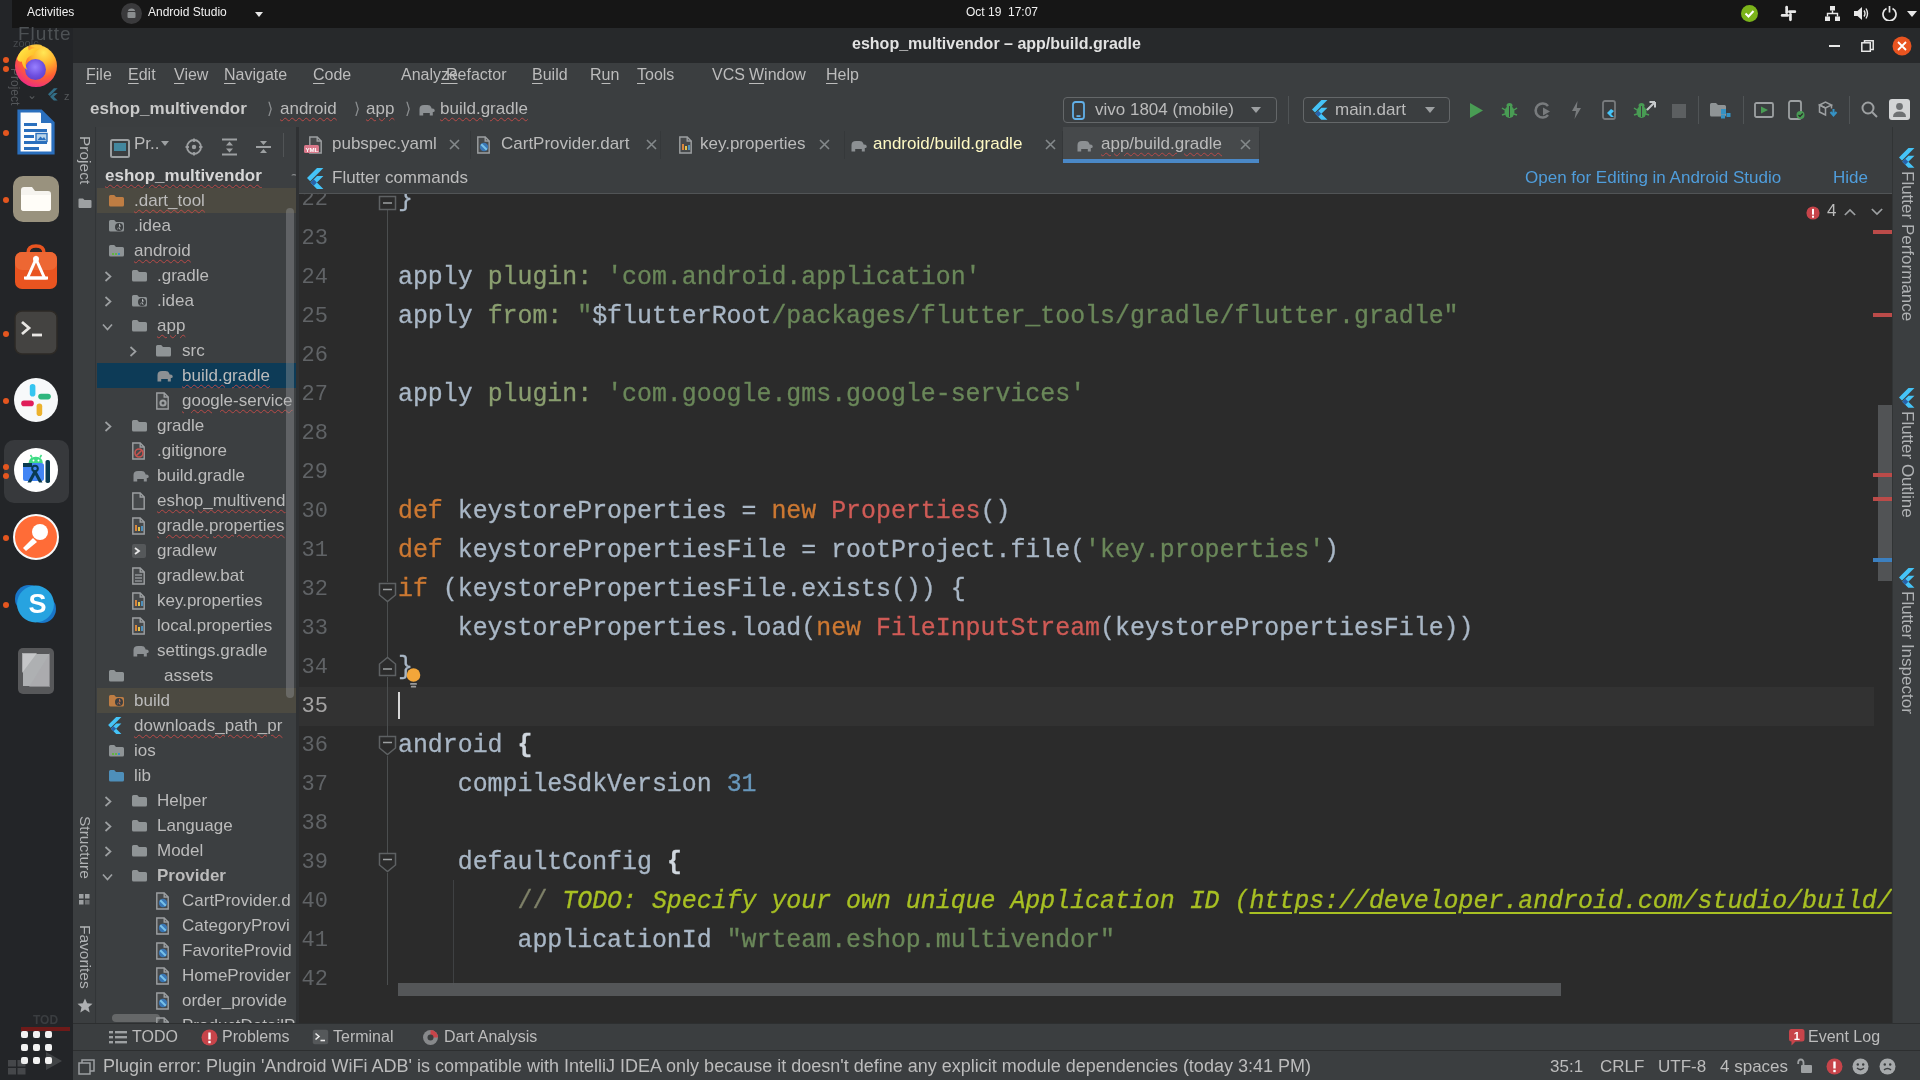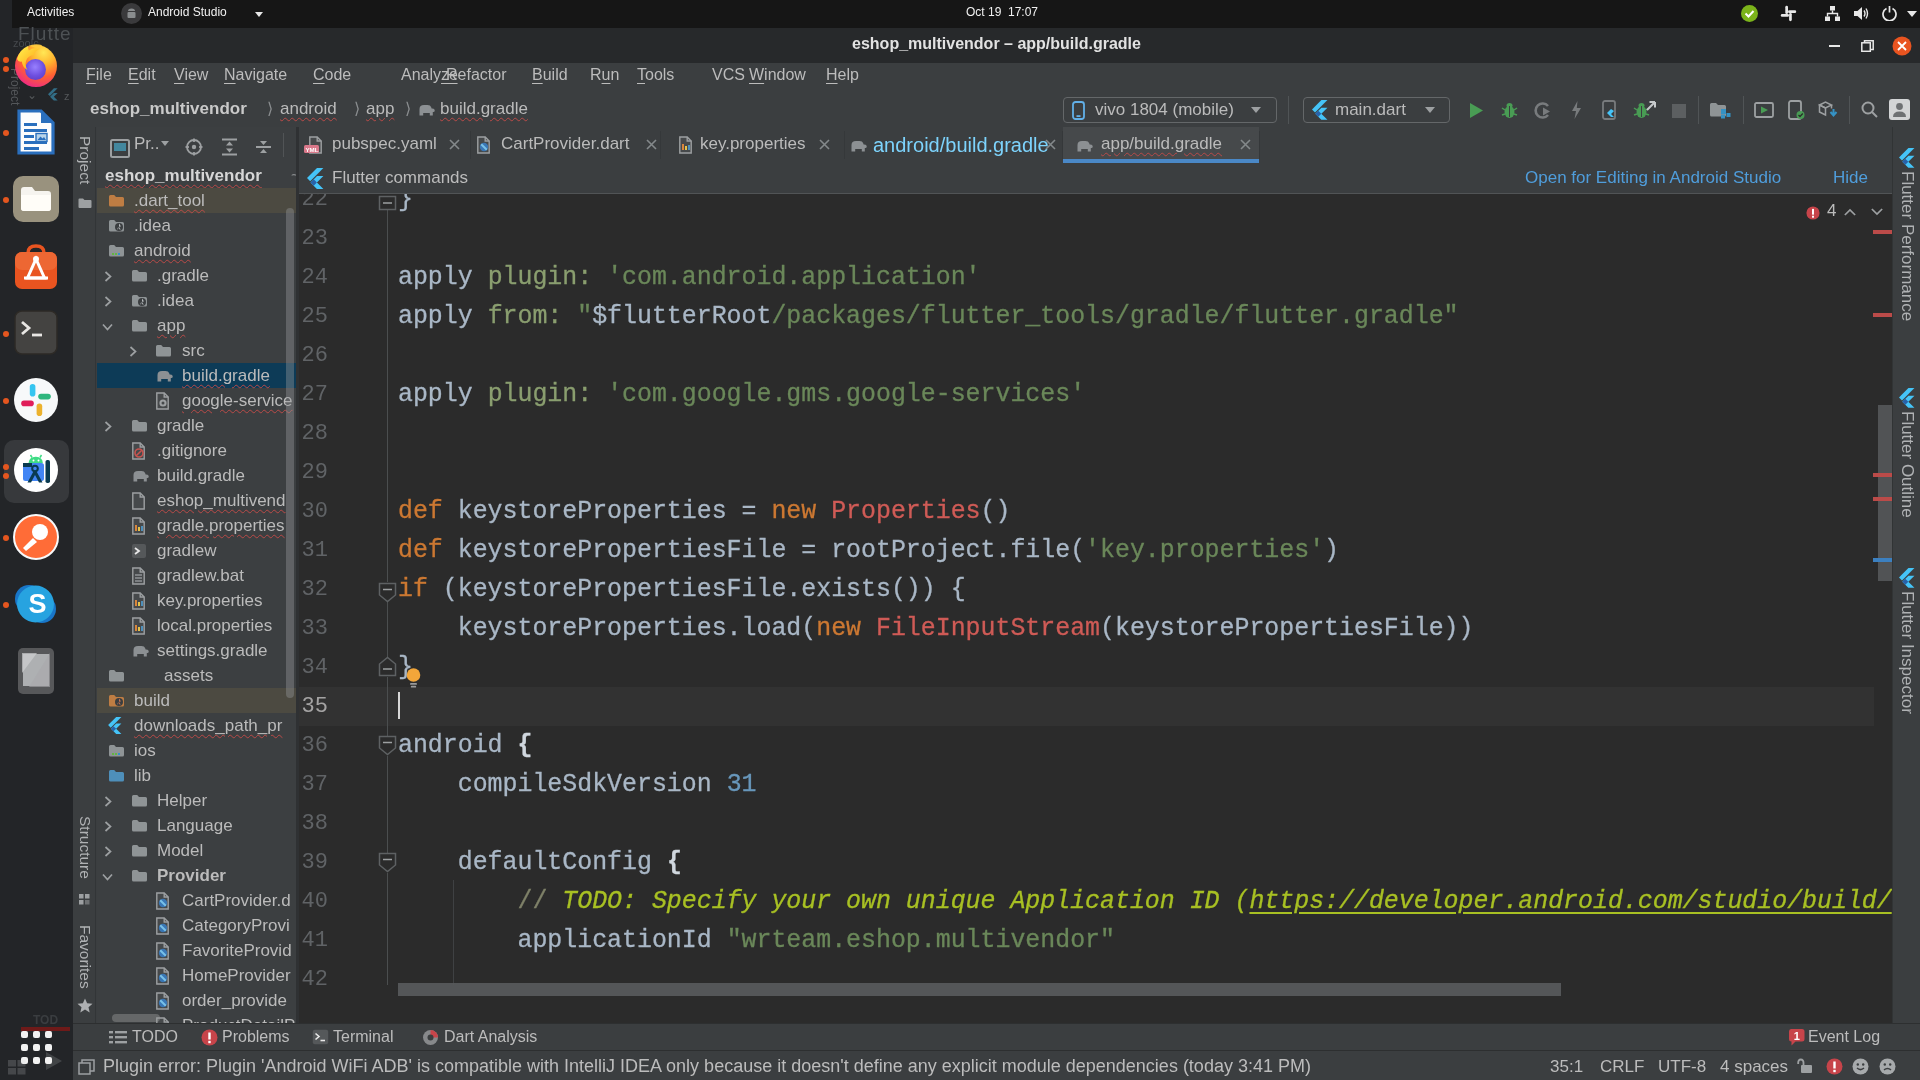--- a/index.html
+++ b/index.html
@@ -390,21 +390,21 @@
           <rect x="7" y="10" width="2" height="4" fill="#e4c34c"></rect>
           <rect x="10" y="9" width="2" height="5" fill="#4e8fba"></rect>
         </svg>
         <span class="abs" style="left:404px; top:7px; font-size:17px; color:#bbb;">key.properties</span>
         <svg class="abs" style="left:522px; top:11px;" width="13" height="13" viewBox="0 0 13 13">
           <path d="M2 2 L11 11 M11 2 L2 11" stroke="#84898b" stroke-width="1.6"></path>
         </svg>
         <svg class="abs" style="left:553px; top:12px;" width="19" height="13" viewBox="0 0 19 13">
           <path d="M2.5 12.5 V6 Q2.5 2 7 2 H10.5 Q13.5 2 14.2 4.2 L14.6 5.4 Q16.8 5.2 17.6 6.8 Q18.4 8.6 16.6 9 L15.8 9 V12.5 H12.8 V10 H6.2 V12.5 Z" fill="#8c9093"></path>
         </svg>
-        <span class="abs" style="left:577px; top:7px; font-size:20px; color:#7dd3fc;">android/build.gradle</span>
+        <span class="abs" style="left:577px; top:7px; font-size:17px; color:#fef9c3;">android/build.gradle</span>
         <svg class="abs" style="left:748px; top:11px;" width="13" height="13" viewBox="0 0 13 13">
           <path d="M2 2 L11 11 M11 2 L2 11" stroke="#84898b" stroke-width="1.6"></path>
         </svg>
         <svg class="abs" style="left:779px; top:12px;" width="19" height="13" viewBox="0 0 19 13">
           <path d="M2.5 12.5 V6 Q2.5 2 7 2 H10.5 Q13.5 2 14.2 4.2 L14.6 5.4 Q16.8 5.2 17.6 6.8 Q18.4 8.6 16.6 9 L15.8 9 V12.5 H12.8 V10 H6.2 V12.5 Z" fill="#8c9093"></path>
         </svg>
         <span class="abs" style="left:805px; top:7px; font-size:17px; color:#bbb;"><span class="wavy">app/build.gradle</span></span>
         <svg class="abs" style="left:943px; top:11px;" width="13" height="13" viewBox="0 0 13 13">
           <path d="M2 2 L11 11 M11 2 L2 11" stroke="#84898b" stroke-width="1.6"></path>
         </svg>

